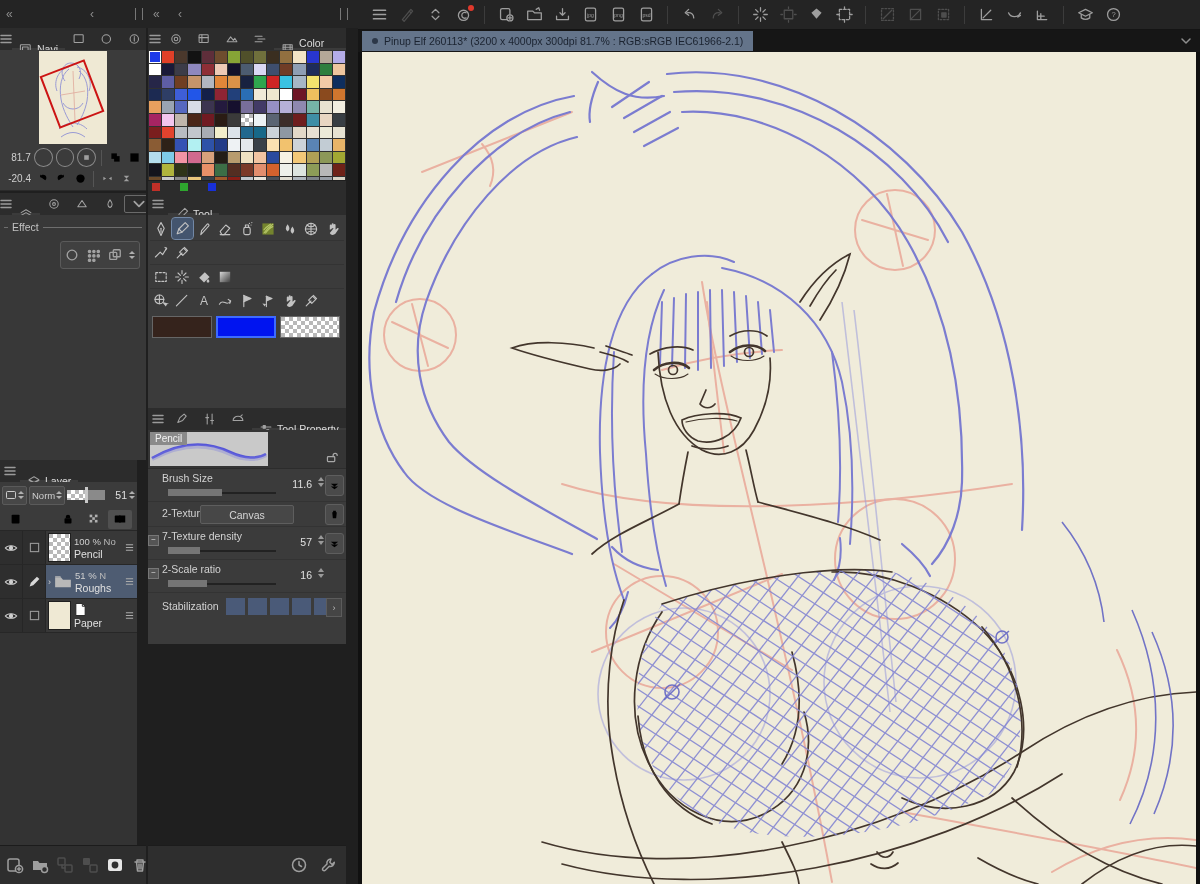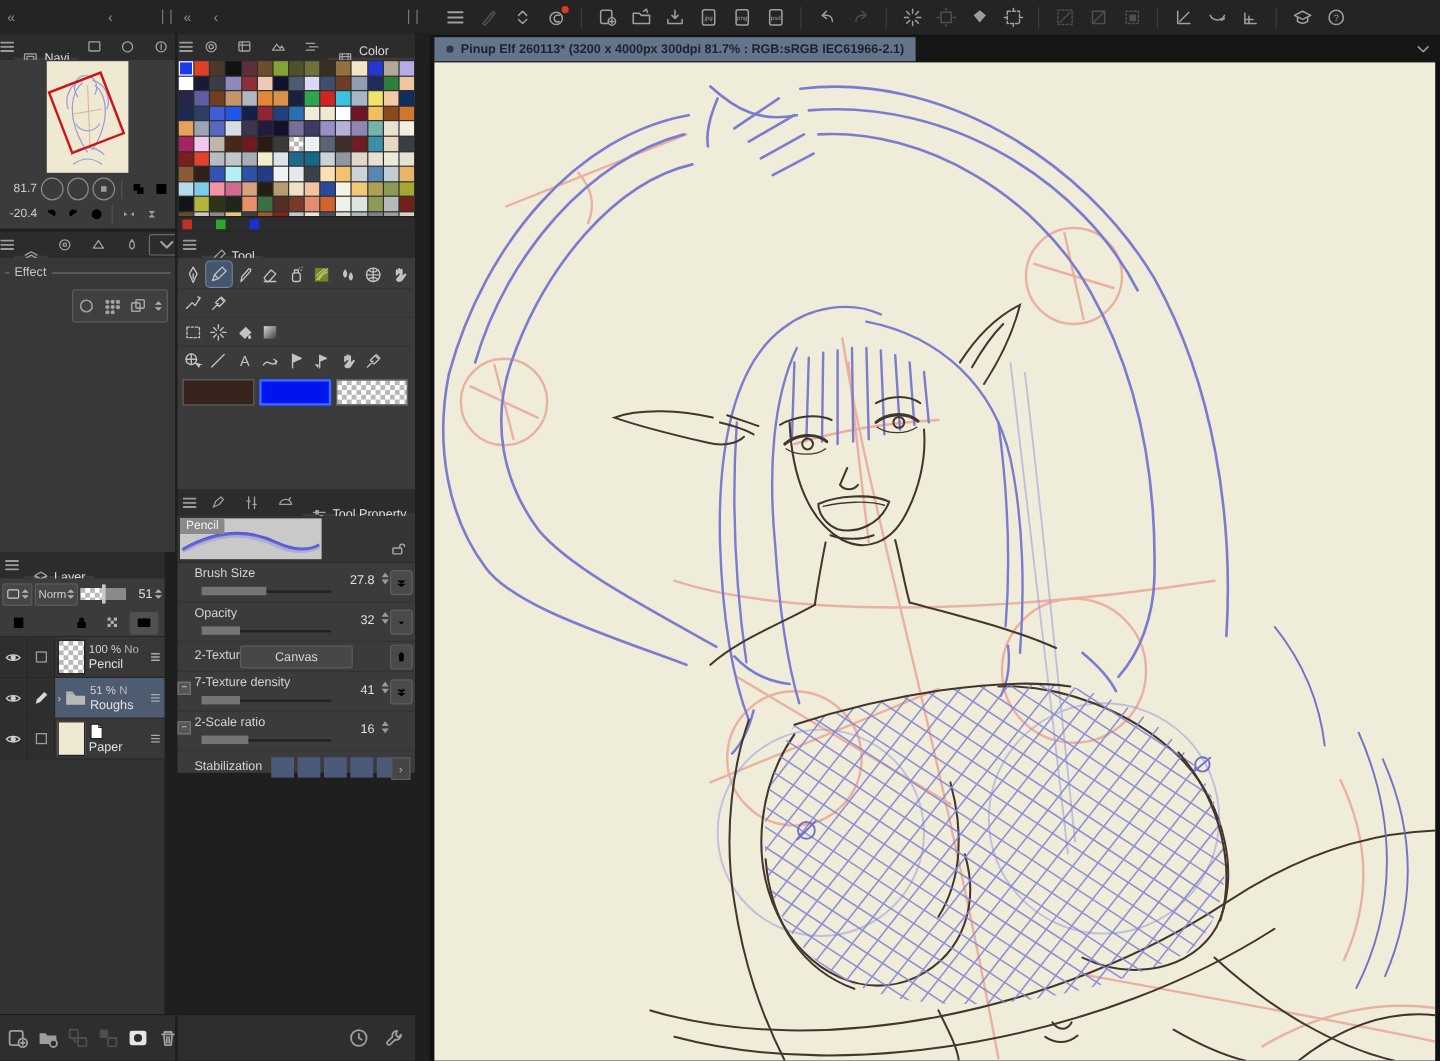--- a/index.html
+++ b/index.html
@@ -14,21 +14,21 @@
   .panel-top{left:0;top:0;width:358px;height:28px;background:#242424;border-bottom:1px solid #161616;}
   .edge-btn{position:absolute;top:6px;color:#8e8e8e;font-size:12px;line-height:16px;}
   .grip{position:absolute;top:8px;width:6px;height:12px;border-left:1.5px solid #777;border-right:1.5px solid #777;}
   
   .toolbar{left:358px;top:0;width:842px;height:30px;background:#242424;display:flex;align-items:center;gap:2px;padding-left:8px;box-sizing:border-box;border-bottom:1px solid #141414;}
   .tb-btn{width:26px;height:24px;border-radius:3px;display:flex;align-items:center;justify-content:center;color:#9e9e9e;position:relative;}
   .tb-btn svg{width:17px;height:17px;stroke:currentColor;fill:none;stroke-width:1.5;stroke-linecap:round;stroke-linejoin:round;}
   .tb-sep{width:1px;height:18px;background:#3c3c3c;margin:0 6px;}
   .tb-badge{position:absolute;top:2px;right:2px;width:6px;height:6px;border-radius:50%;background:#e0392c;}
   
-  .tabbar{left:358px;top:30px;width:842px;height:22px;background:#161616;display:flex;align-items:center;font-weight:bold;}
+  .tabbar{left:358px;top:30px;width:842px;height:22px;background:#161616;display:flex;align-items:center;}
   .doc-tab{margin-left:4px;height:20px;display:flex;align-items:center;gap:6px;padding:0 10px;background:#64748a;color:#1b2330;font-size:10.5px;white-space:nowrap;}
   .doc-dot{width:6px;height:6px;border-radius:50%;background:#2c3748;}
   .tab-chev{margin-left:auto;margin-right:8px;color:#8e8e8e;}
   
   .canvas-wrap{left:358px;top:52px;width:842px;height:832px;background:#101010;}
   .canvas{position:absolute;left:4px;top:0;width:834px;height:832px;background:#f0ecda;overflow:hidden;}
   .tabs-row{display:flex;align-items:stretch;background:#2c2c2c;height:22px;overflow:hidden;}
   .ptab{display:flex;align-items:center;gap:4px;padding:0 7px;color:#a8a8a8;font-size:10.5px;}
   .ptab.active{background:#3b3b3b;color:#dcdcdc;margin-top:20px;}
   .ptab .ic svg{width:14px;height:14px;}
@@ -1398,65 +1398,48 @@
           </svg>
         </span>
     </div>
     <div id="tp-rows">
         <div class="tp-row">
           <span class="tp-label">Brush Size</span>
           <span class="tp-slider">
             <span class="track"></span>
             <span class="fill" style="width: 54px;"></span>
           </span>
-          <span class="tp-val">27.8</span>
+          <span class="tp-val">11.6</span>
           <span class="stepper">
             <i class="up"></i>
             <i class="dn"></i>
           </span>
           <span class="tp-right">
             <svg viewBox="0 0 12 12">
               <path d="M2 4l4 3 4-3M2 7l4 3 4-3"></path>
-            </svg>
-          </span>
-        </div>
-        <div class="tp-row">
-          <span class="tp-label">Opacity</span>
-          <span class="tp-slider">
-            <span class="track"></span>
-            <span class="fill" style="width: 32px;"></span>
-          </span>
-          <span class="tp-val">32</span>
-          <span class="stepper">
-            <i class="up"></i>
-            <i class="dn"></i>
-          </span>
-          <span class="tp-right">
-            <svg viewBox="0 0 12 12">
-              <path d="M6 2v5M3.5 5.5L6 8l2.5-2.5M2 10h8"></path>
             </svg>
           </span>
         </div>
         <div class="tp-row" style="height: 24px;">
           <span class="tp-label" style="top:5px">2-Texture</span>
           <span class="tex-btn">Canvas</span>
           <span class="tp-right" style="top:2px">
             <svg viewBox="0 0 12 12">
               <path d="M2.5 3.5h7M4.5 3.5V2h3v1.5M3.5 3.5l.7 6.5h3.6l.7-6.5M5.3 5v3.5M6.7 5v3.5"></path>
             </svg>
           </span>
         </div>
         <div class="tp-row">
           <span class="link-box">−</span>
           <span class="tp-label">7-Texture density</span>
           <span class="tp-slider">
             <span class="track"></span>
             <span class="fill" style="width: 32px;"></span>
           </span>
-          <span class="tp-val">41</span>
+          <span class="tp-val">57</span>
           <span class="stepper">
             <i class="up"></i>
             <i class="dn"></i>
           </span>
           <span class="tp-right">
             <svg viewBox="0 0 12 12">
               <path d="M2 4l4 3 4-3M2 7l4 3 4-3"></path>
             </svg>
           </span>
         </div>

